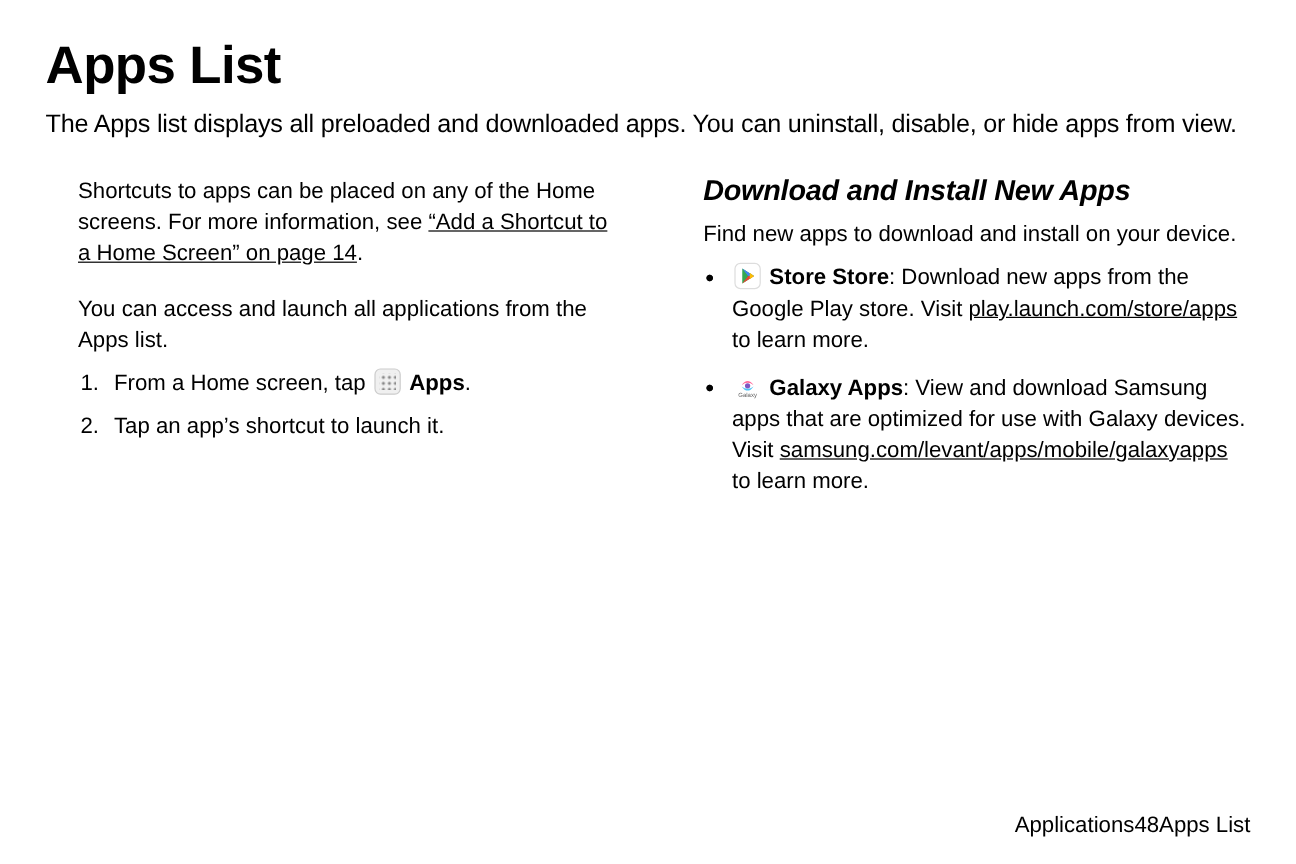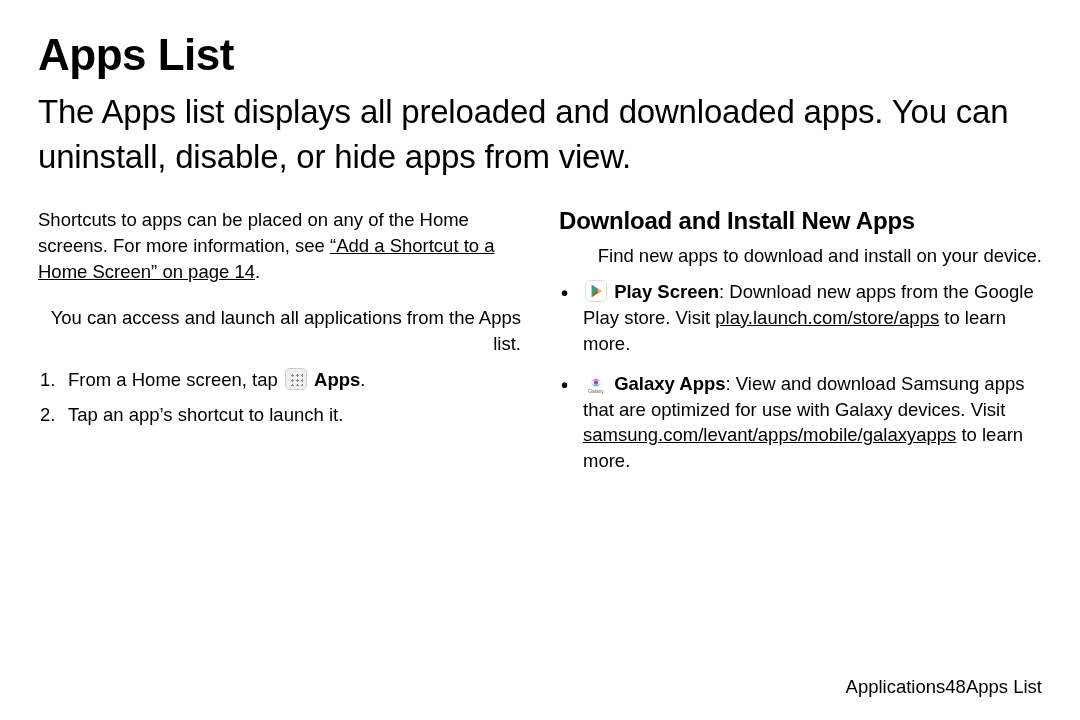--- a/index.html
+++ b/index.html
@@ -10,56 +10,57 @@
     padding: 30px 38px 20px 38px;
     position: relative;
   }
   .main-title {
     font-size: 44px;
     font-weight: 800;
     letter-spacing: -0.5px;
     margin-bottom: 10px;
   }
   .intro {
-    font-size: 33px;
+    font-size: 21px;
     line-height: 1.35;
     margin-bottom: 28px;
     letter-spacing: -0.2px;
   }
   .columns {
     display: flex;
     gap: 38px;
   }
   .col {
     flex: 1 1 0;
     min-width: 0;
+    margin-left: 27px;
   }
   .shortcut-intro {
     font-size: 18.5px;
     line-height: 1.4;
     margin-bottom: 20px;
   }
   .link-underline {
     text-decoration: underline;
   }
   .section-head {
     font-size: 24px;
     font-weight: 700;
     margin-top: 22px;
     margin-bottom: 8px;
     letter-spacing: -0.2px;
+    font-style: italic;
   }
   .section-head.first-in-right {
     margin-top: 0;
   }
   .section-body {
     font-size: 18.5px;
     line-height: 1.4;
     margin-bottom: 10px;
-    text-align: right;
   }
   ol.steps {
     list-style: none;
     counter-reset: step;
     padding-left: 0;
     margin-top: 4px;
   }
   ol.steps > li {
     counter-increment: step;
     position: relative;
@@ -209,21 +210,21 @@
         <li class="plain">
           <span class="bullet-dot">•</span>
           <span class="inline-icon play-icon">
             <svg viewBox="0 0 18 18">
               <polygon points="4,2 15,9 4,16" fill="#34a853"></polygon>
               <polygon points="4,2 15,9 9.5,9" fill="#4285f4"></polygon>
               <polygon points="4,16 15,9 9.5,9" fill="#ea4335"></polygon>
               <polygon points="11,6 15,9 11,12" fill="#fbbc05"></polygon>
             </svg>
           </span>
-          <strong>Play Screen</strong><span>: Download new apps from the Google Play store. Visit </span><span class="link-underline">play.launch.com/store/apps</span><span> to learn more.</span>
+          <strong>Store Store</strong><span>: Download new apps from the Google Play store. Visit </span><span class="link-underline">play.launch.com/store/apps</span><span> to learn more.</span>
         </li>
 
         <li class="plain">
           <span class="bullet-dot">•</span>
           <span class="inline-icon galaxy-icon">
             <svg viewBox="0 0 22 22">
               <path d="M6,10 Q11,3 16,10 Q11,6 6,10" fill="#ff6b9d"></path>
               <path d="M6,11 Q11,18 16,11 Q11,15 6,11" fill="#4fc3f7"></path>
               <circle cx="11" cy="10.5" r="2.2" fill="#7e57c2"></circle>
             </svg>

